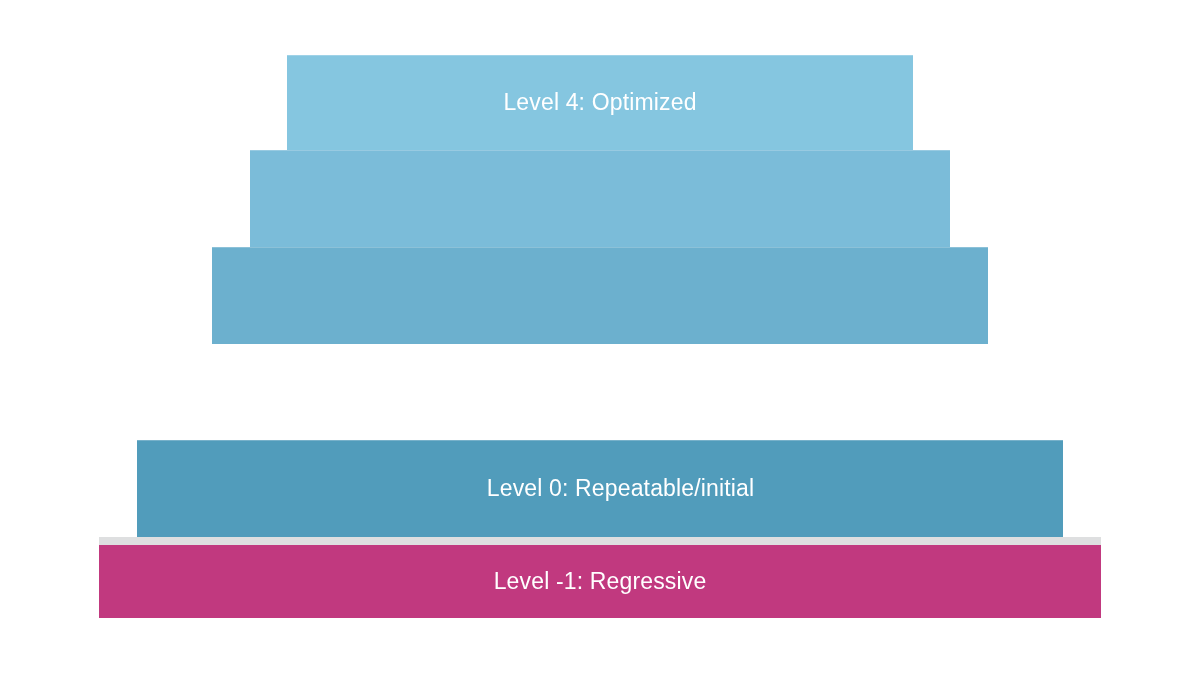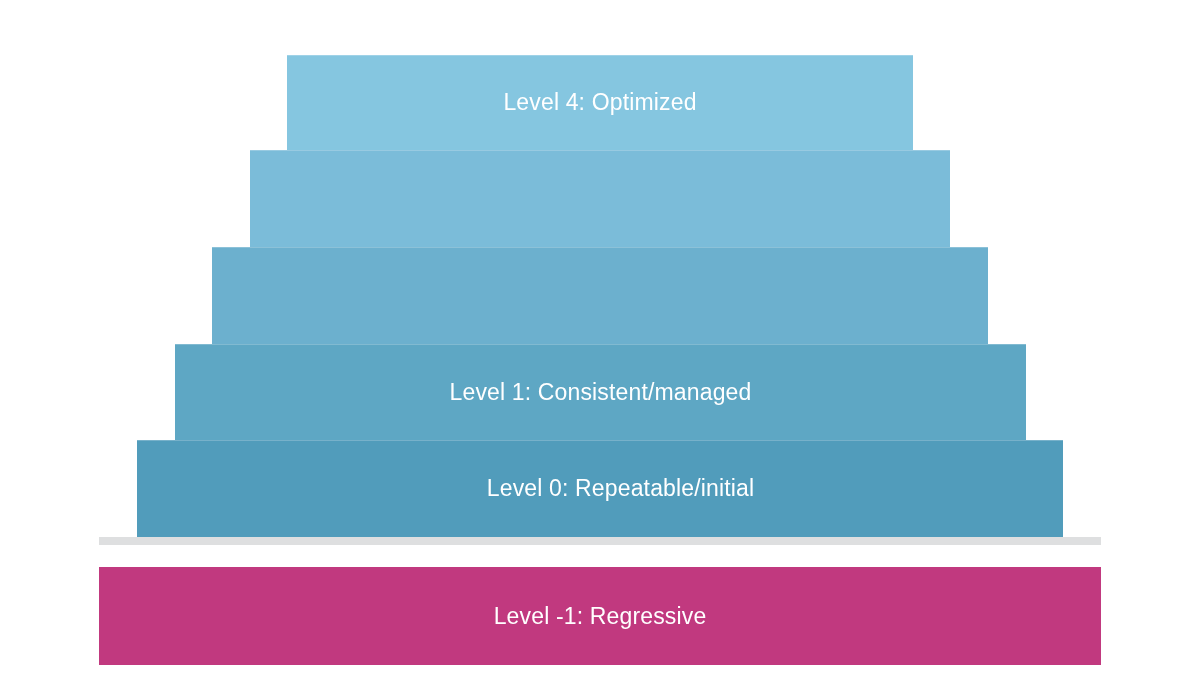--- a/index.html
+++ b/index.html
@@ -61,23 +61,23 @@
     position: absolute;
     left: 99px;
     top: 537px;
     width: 1002px;
     height: 8px;
     background: #dedfe0;
   }
 
   #tier-level-neg1 {
     left: 99px;
-    top: 567px;
+    top: 545px;
     width: 1002px;
-    height: 98px;
+    height: 73px;
     background: #c1397f;
   }
 </style>
 </head>
 <body>
 
 <div id="pyramid-diagram">
 
   <div class="tier" id="tier-level-4">
     <div class="tier-sep"></div>
@@ -85,24 +85,20 @@
   </div>
 
   <div class="tier" id="tier-level-3">
     <div class="tier-sep"></div>
   </div>
 
   <div class="tier" id="tier-level-2">
     <div class="tier-sep"></div>
   </div>
 
-  <div class="tier" id="tier-level-1">
-    <div class="tier-sep"></div>
-    <span class="tier-label">Level 1: Consistent/managed</span>
-  </div>
 
   <div class="tier" id="tier-level-0">
     <div class="tier-sep"></div>
     <span class="tier-label">Level 0: Repeatable/initial</span>
   </div>
 
   <div id="base-shadow"></div>
 
   <div class="tier" id="tier-level-neg1">
     <span class="tier-label">Level -1: Regressive</span>

